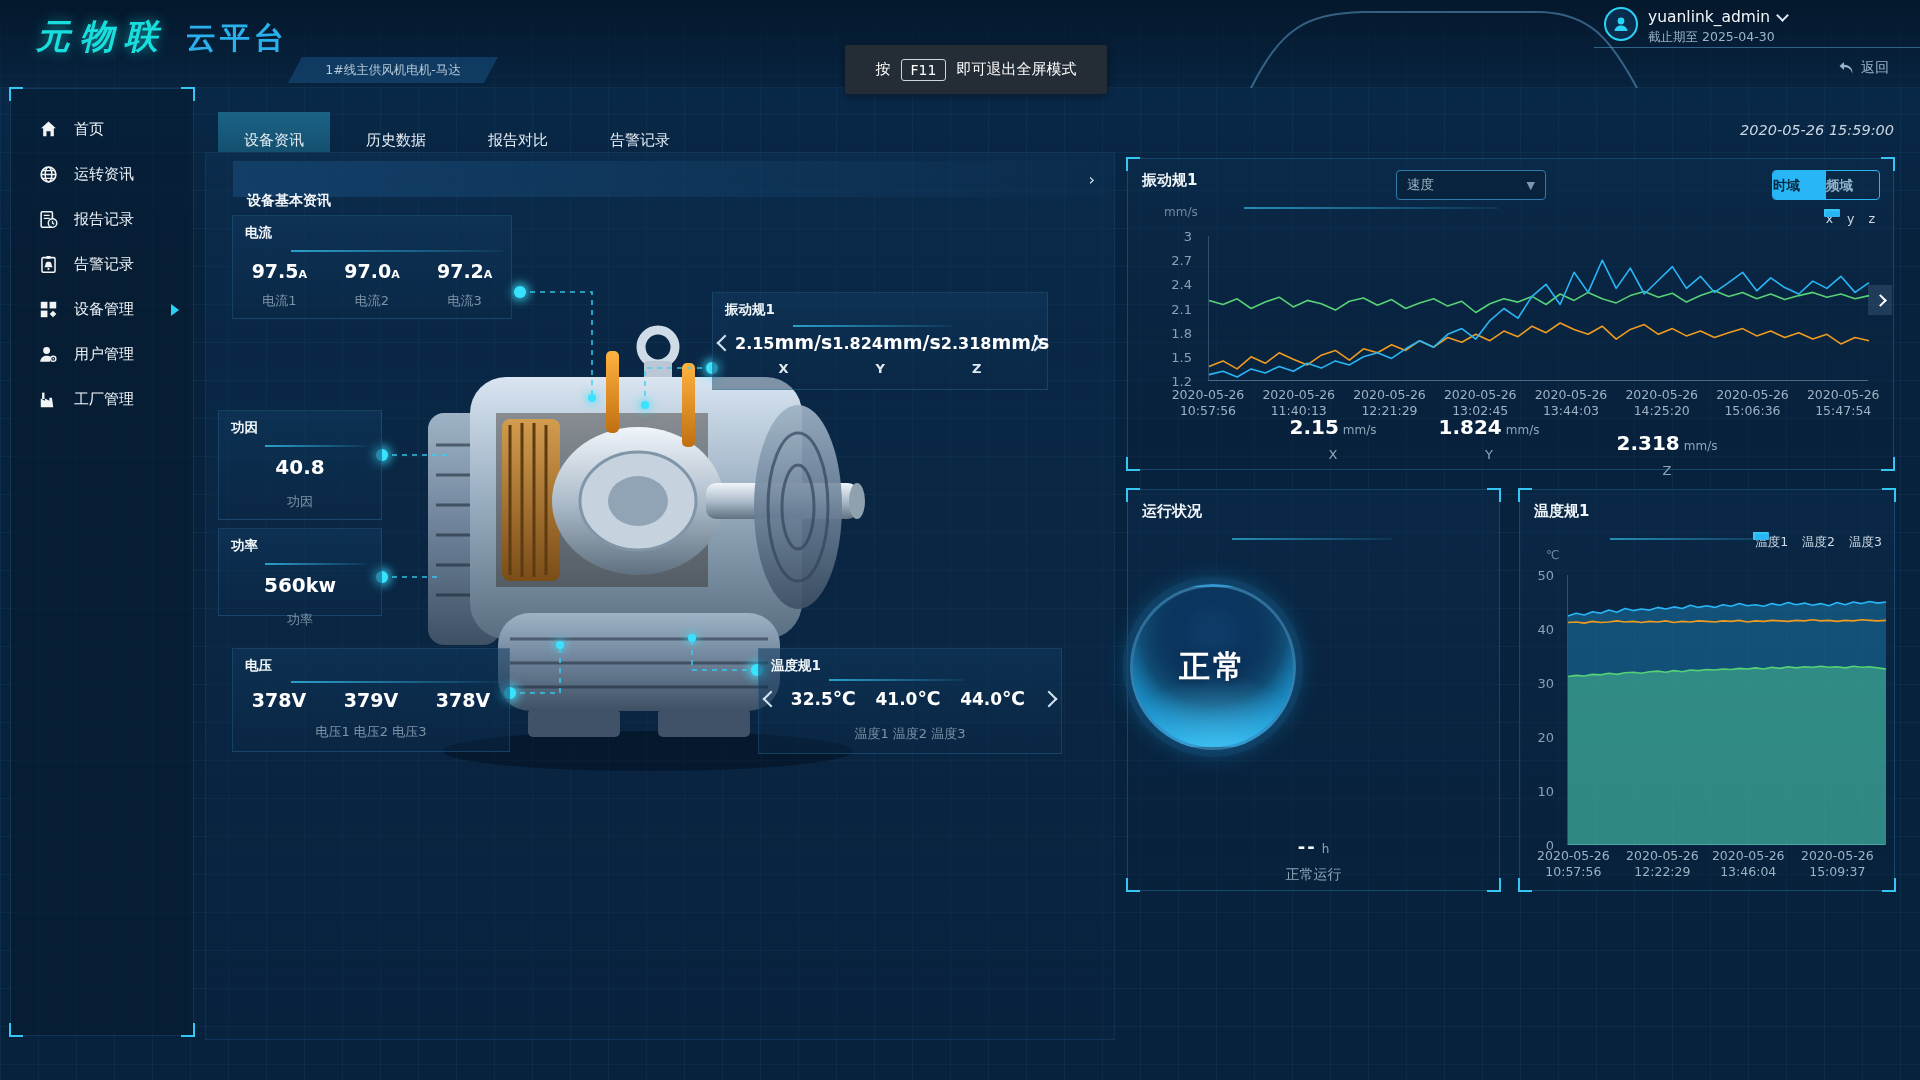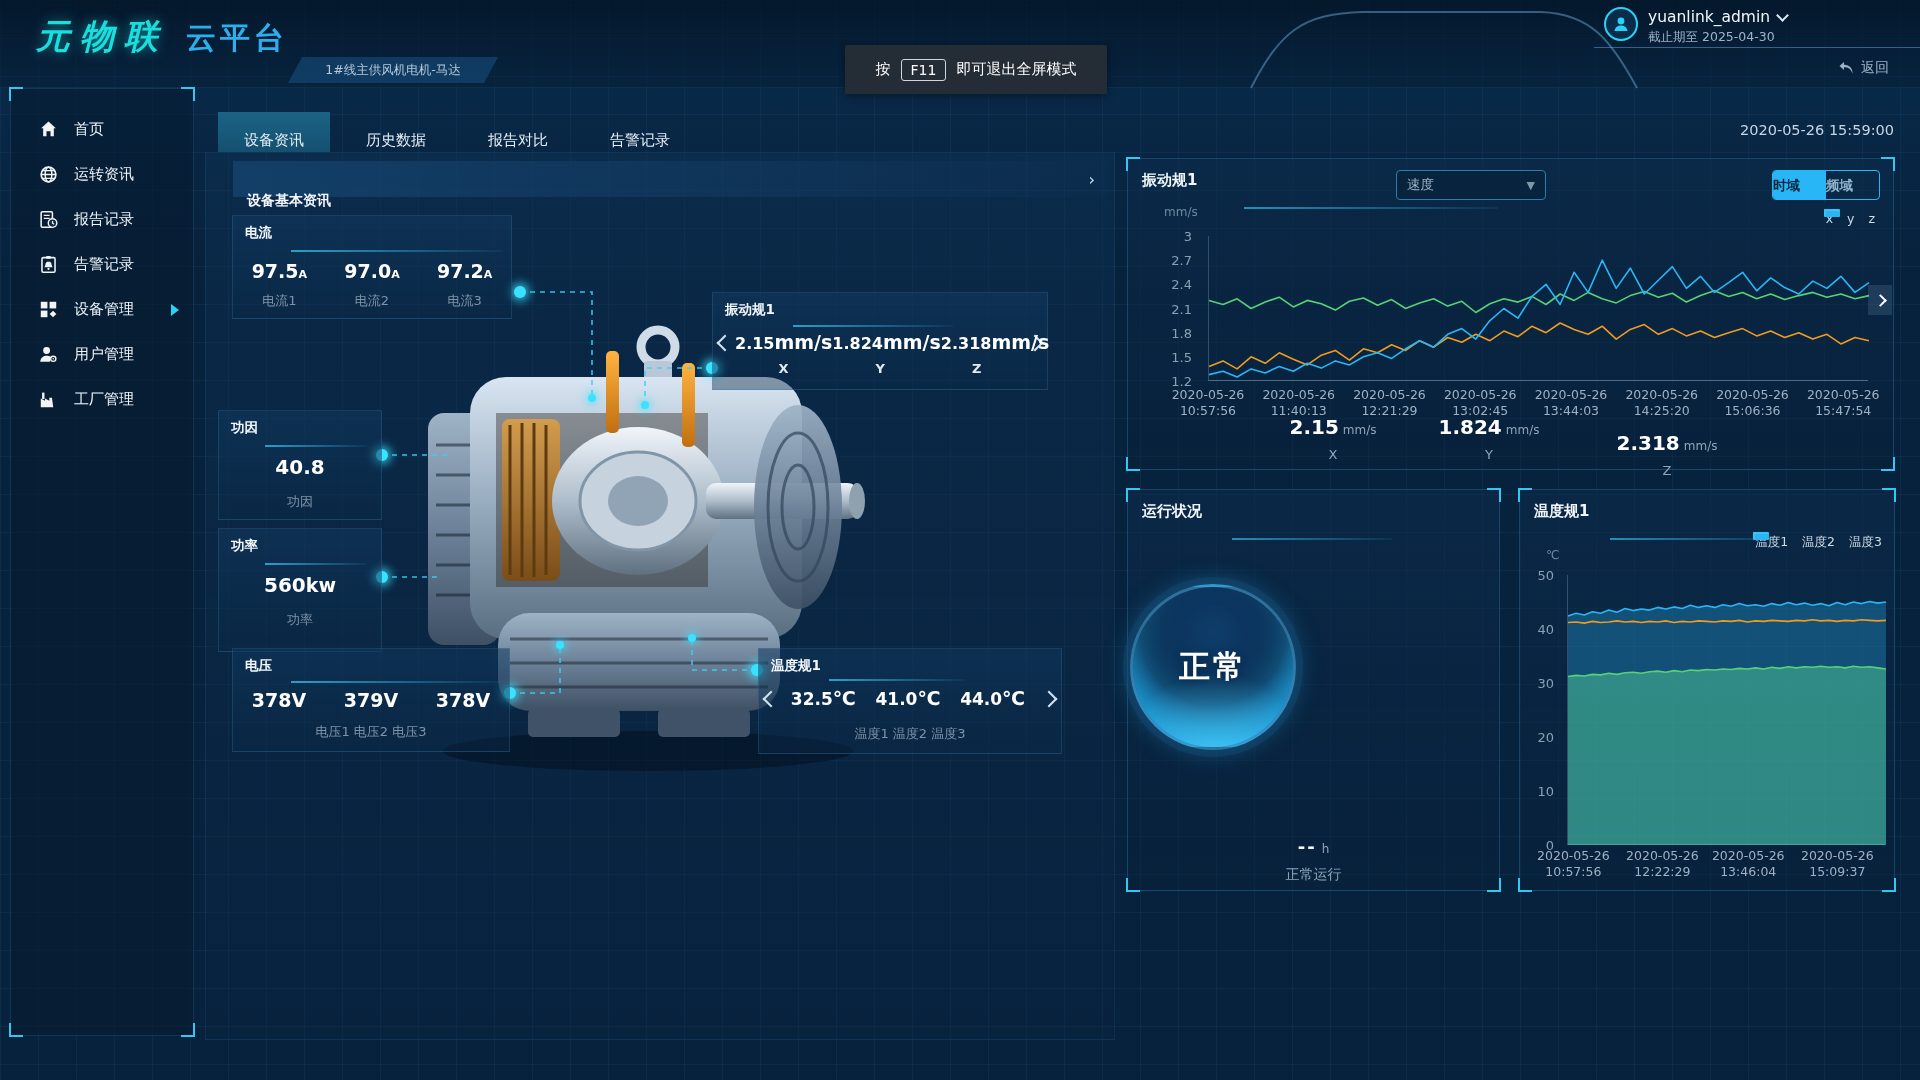--- a/index.html
+++ b/index.html
@@ -51,21 +51,21 @@
   .corners i{position:absolute;width:14px;height:14px;border:0 solid #35c6f4;}
   .corners i:nth-child(1){left:-2px;top:-2px;border-left-width:2.5px;border-top-width:2.5px;}
   .corners i:nth-child(2){right:-2px;top:-2px;border-right-width:2.5px;border-top-width:2.5px;}
   .corners i:nth-child(3){left:-2px;bottom:-2px;border-left-width:2.5px;border-bottom-width:2.5px;}
   .corners i:nth-child(4){right:-2px;bottom:-2px;border-right-width:2.5px;border-bottom-width:2.5px;}
 
   
   #tabs{position:absolute;left:218px;top:112px;display:flex;gap:10px;}
   .tab{height:40px;line-height:40px;padding:8px 26px;font-size:15px;color:#e6eef5;cursor:pointer;}
   .tab.active{background:linear-gradient(180deg,#1b6386,#14506f);}
-  #datetime{position:absolute;left:1600px;top:122px;width:294px;text-align:right;font-size:14.5px;color:#c9d6e2;}
+  #datetime{position:absolute;left:1600px;top:122px;width:294px;text-align:right;font-size:14.5px;color:#c9d6e2;font-style:italic;}
   #content{position:absolute;left:205px;top:152px;width:910px;height:888px;
     background:linear-gradient(180deg, rgba(16,52,88,.40), rgba(10,36,64,.28));
     border:1px solid rgba(40,110,160,.18);}
   #section-bar{position:absolute;left:27px;top:8px;width:876px;height:36px;
     background:linear-gradient(90deg, rgba(20,66,108,.85), rgba(20,66,108,.05));
     display:flex;align-items:center;}
   #section-bar .t{margin-left:14px;font-size:14px;font-weight:bold;color:#f0f6fa;margin-top:44px;}
   #section-bar .arr{margin-left:auto;margin-right:14px;color:#cfe3f0;font-size:16px;cursor:pointer;}
 
   
@@ -357,21 +357,21 @@
     </div>
   </div>
 
   <div class="callout" style="left:218px;top:410px;width:164px;height:110px">
     <div class="ct">功因</div>
     <div class="cu" style="left:46px;right:14px;top:34px"></div>
     <div class="cc" style="position:absolute;left:0;right:0;top:44px"><span class="val" style="font-size:20px">40.8</span></div>
     <div class="cc" style="position:absolute;left:0;right:0;top:80px"><span class="lab">功因</span></div>
   </div>
 
-  <div class="callout" style="left:218px;top:528px;width:164px;height:124px">
+  <div class="callout" style="left:218px;top:528px;width:164px;height:88px">
     <div class="ct">功率</div>
     <div class="cu" style="left:46px;right:14px;top:34px"></div>
     <div class="cc" style="position:absolute;left:0;right:0;top:44px"><span class="val" style="font-size:20px">560</span><small class="val">kw</small></div>
     <div class="cc" style="position:absolute;left:0;right:0;top:80px"><span class="lab">功率</span></div>
   </div>
 
   <div class="callout" style="left:232px;top:648px;width:278px;height:104px">
     <div class="ct">电压</div>
     <div class="cu" style="left:58px;right:8px;top:32px"></div>
     <div class="trio" style="top:40px">

